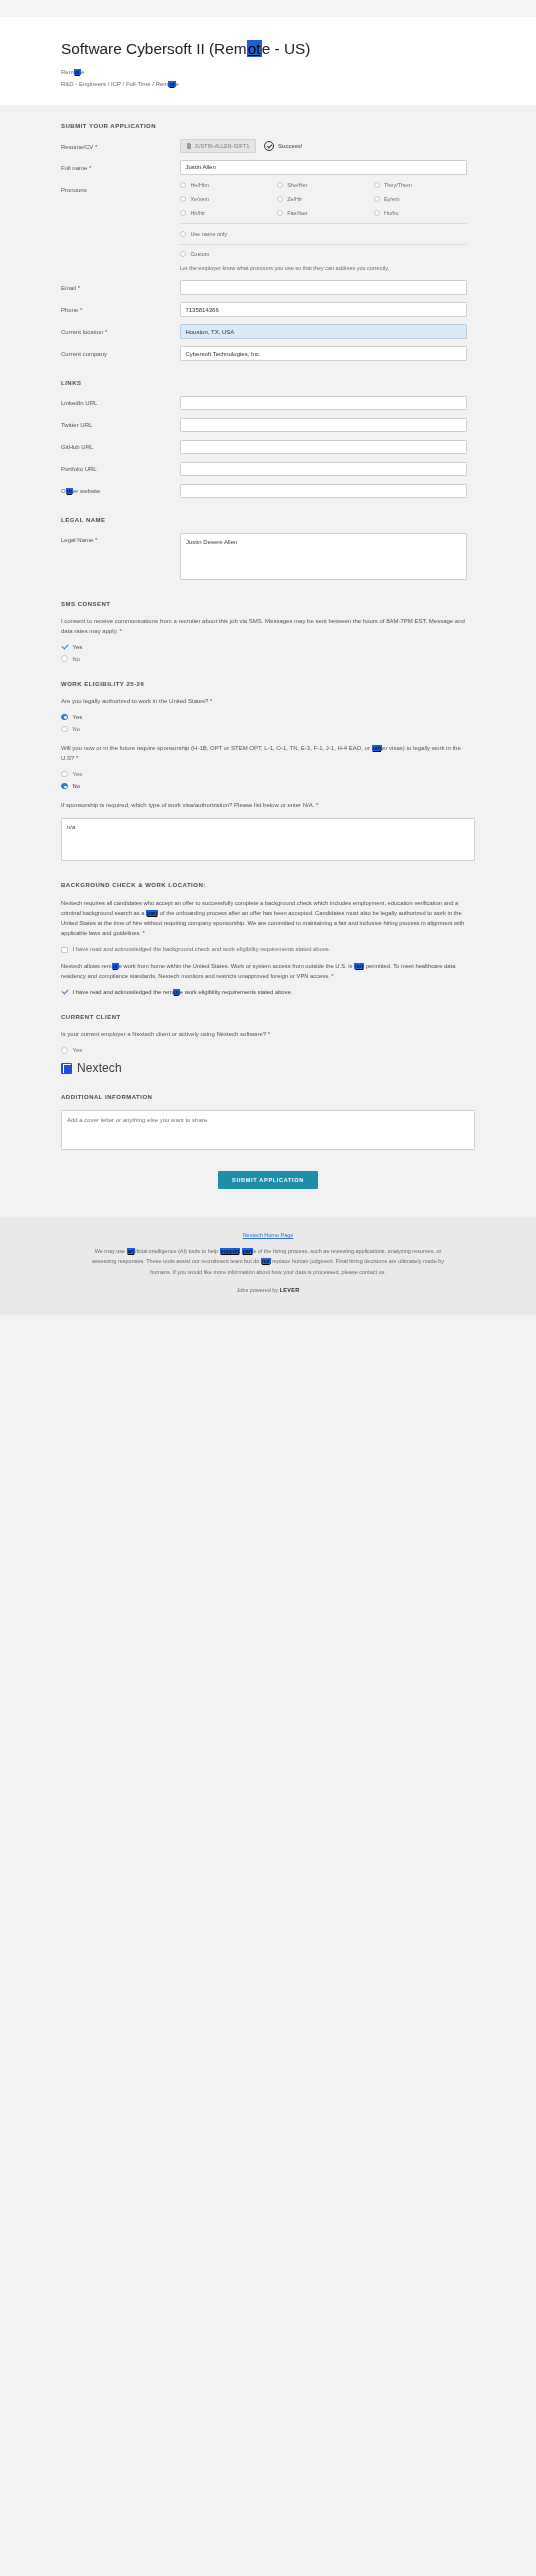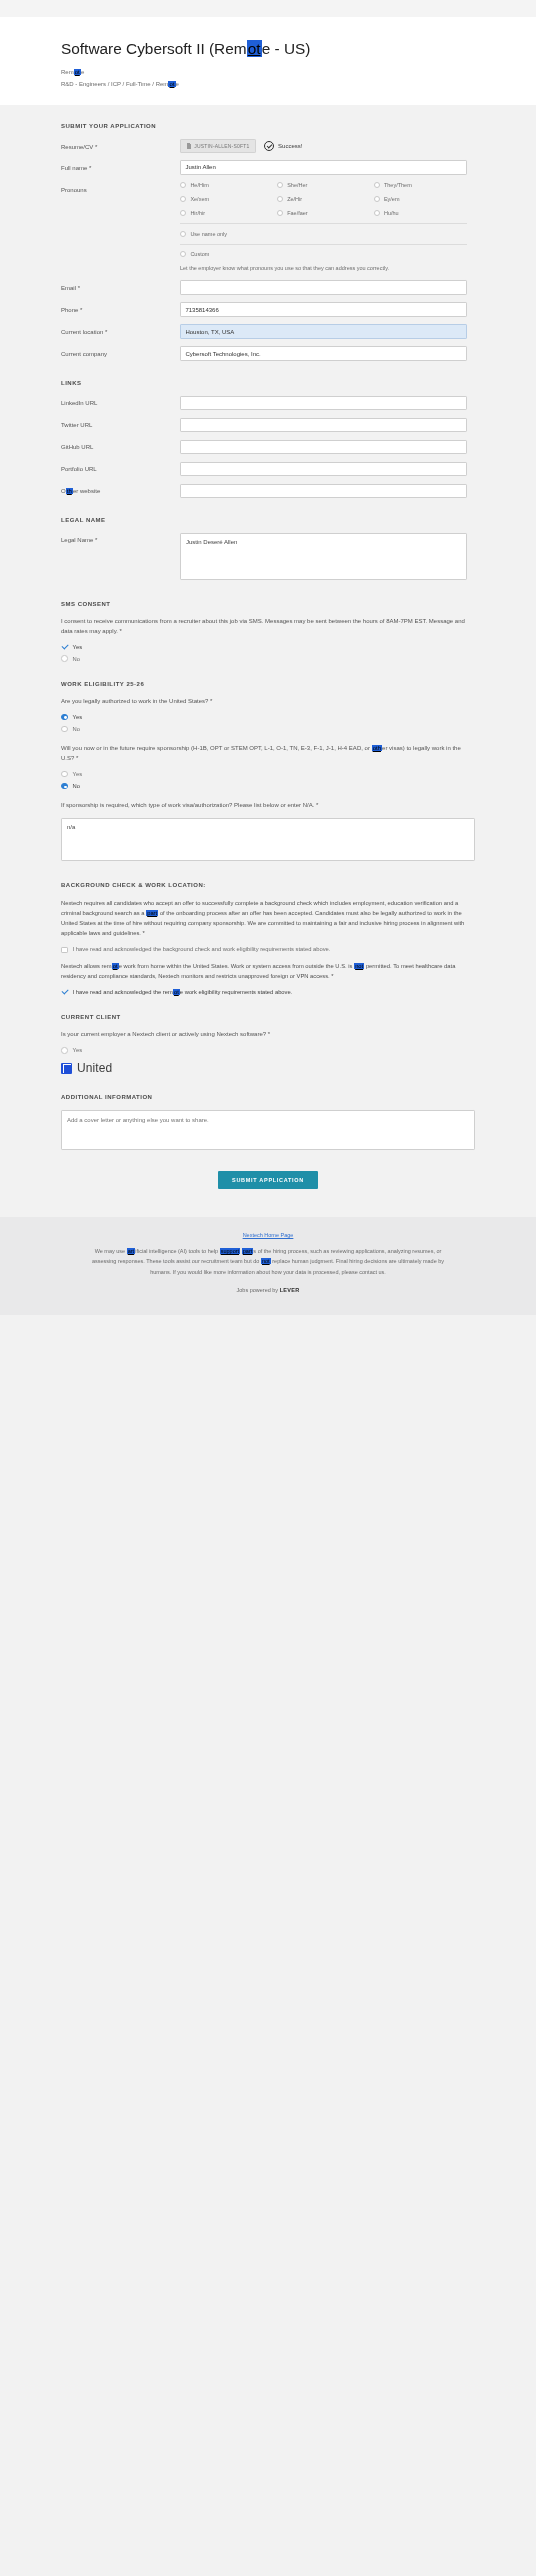--- a/index.html
+++ b/index.html
@@ -451,21 +451,21 @@
       <div class="full-block">
         <div class="block-label">Is your current employer a Nextech client or actively using Nextech software? *</div>
         <div class="radio-list">
           <div class="radio-item">
               <span class="radio"></span>
               <span>Yes</span>
             </div>
         </div>
         <div class="logo-row">
           <span class="logo-mark"></span>
-          <span class="logo-text">United</span>
+          <span class="logo-text">Nextech</span>
         </div>
       </div>
 
       <div class="section-title">ADDITIONAL INFORMATION</div>
       <div class="full-block">
         <textarea class="ta ta-cover" placeholder="Add a cover letter or anything else you want to share." style=""></textarea>
       </div>
 
       <div class="submit-wrap">
         <button class="submit-btn">SUBMIT APPLICATION</button>

